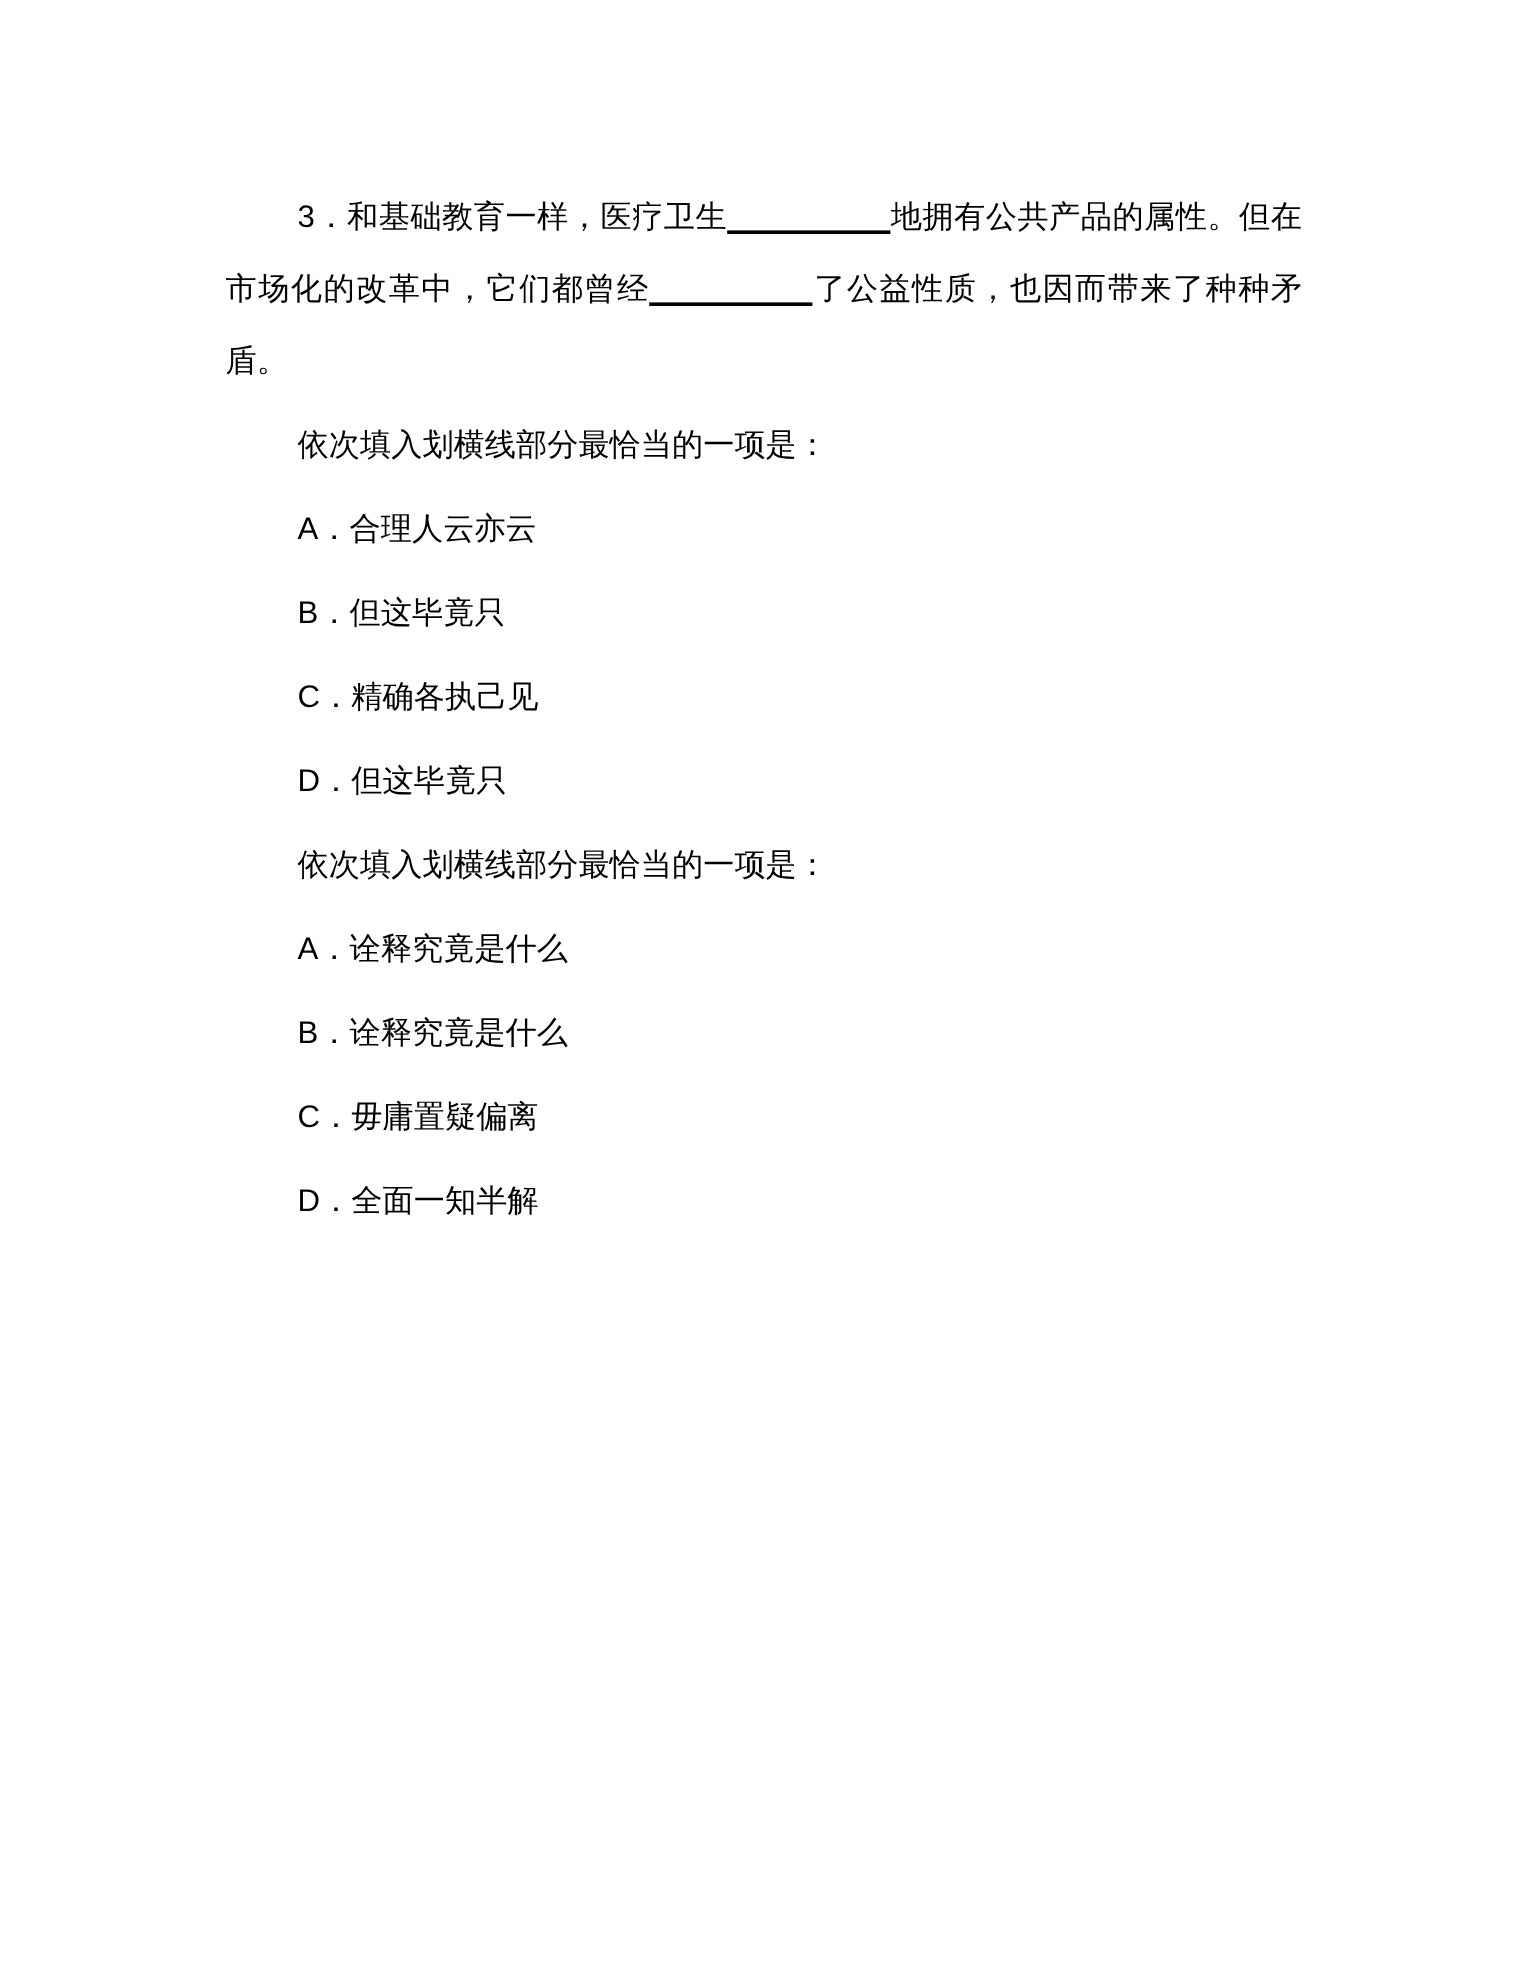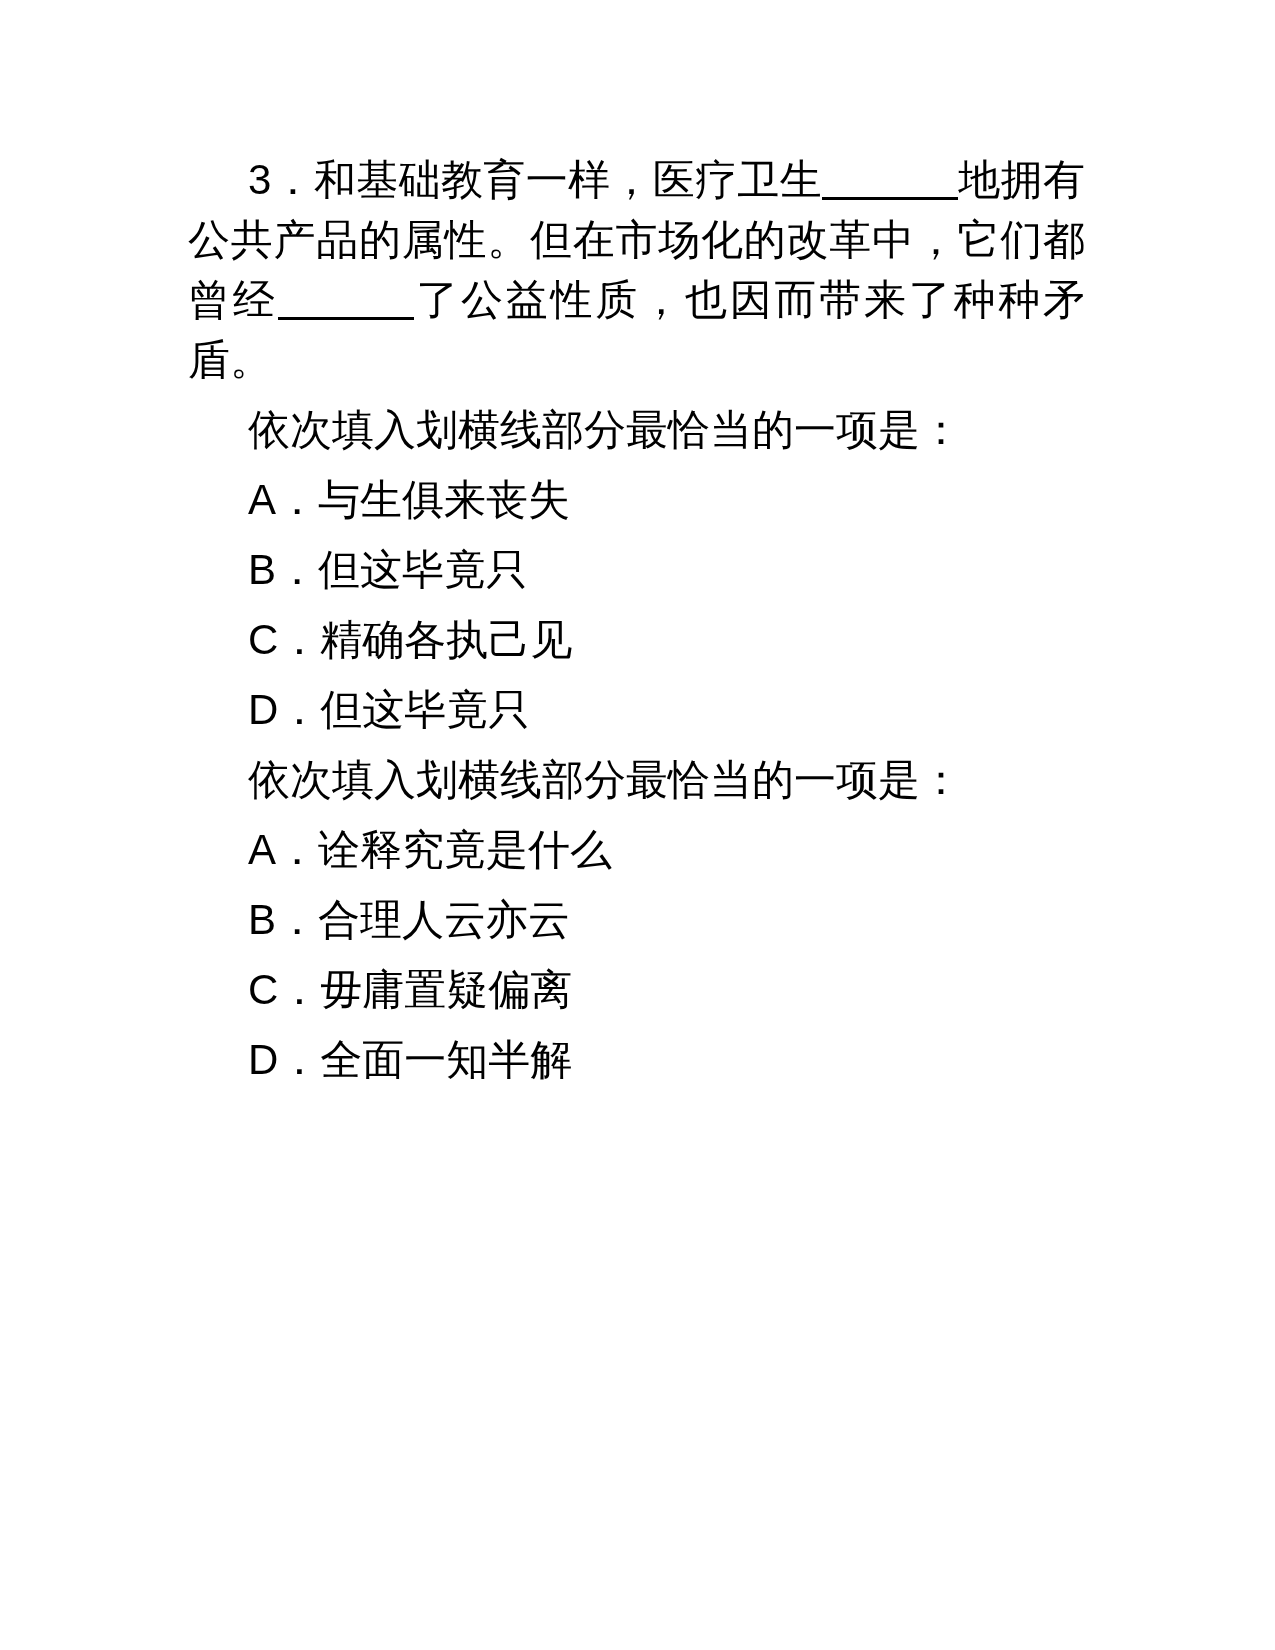--- a/index.html
+++ b/index.html
@@ -16,21 +16,21 @@
     font-family: "Liberation Sans", sans-serif;
   }
   .content {
     position: absolute;
     left: 188px;
     top: 150px;
     width: 897px;
   }
   p.para {
     margin: 0 0 10px 0;
-    font-size: 42px;
+    font-size: 26px;
     line-height: 60px;
     color: #000000;
     text-indent: 60px;
     text-align: justify;
     text-justify: inter-ideograph;
     word-break: break-all;
   }
   .run {
     white-space: pre-wrap;
   }
@@ -42,23 +42,23 @@
     vertical-align: -6px;
   }
 </style>
 </head>
 <body>
 
 <div class="page">
   <div class="content" style="color: rgb(0, 0, 0);">
       <p class="para"><span class="run">3．和基础教育一样，医疗卫生</span><span class="blank"></span><span class="run">地拥有公共产品的属性。但在市场化的改革中，它们都曾经</span><span class="blank"></span><span class="run">了公益性质，也因而带来了种种矛盾。</span></p>
       <p class="para"><span class="run">依次填入划横线部分最恰当的一项是：</span></p>
-      <p class="para"><span class="run">A．与生俱来丧失</span></p>
+      <p class="para"><span class="run">A．合理人云亦云</span></p>
       <p class="para"><span class="run">B．但这毕竟只</span></p>
       <p class="para"><span class="run">C．精确各执己见</span></p>
       <p class="para"><span class="run">D．但这毕竟只</span></p>
       <p class="para"><span class="run">依次填入划横线部分最恰当的一项是：</span></p>
       <p class="para"><span class="run">A．诠释究竟是什么</span></p>
-      <p class="para"><span class="run">B．合理人云亦云</span></p>
+      <p class="para"><span class="run">B．诠释究竟是什么</span></p>
       <p class="para"><span class="run">C．毋庸置疑偏离</span></p>
       <p class="para"><span class="run">D．全面一知半解</span></p>
     </div>
 </div>
 
 </body></html>

